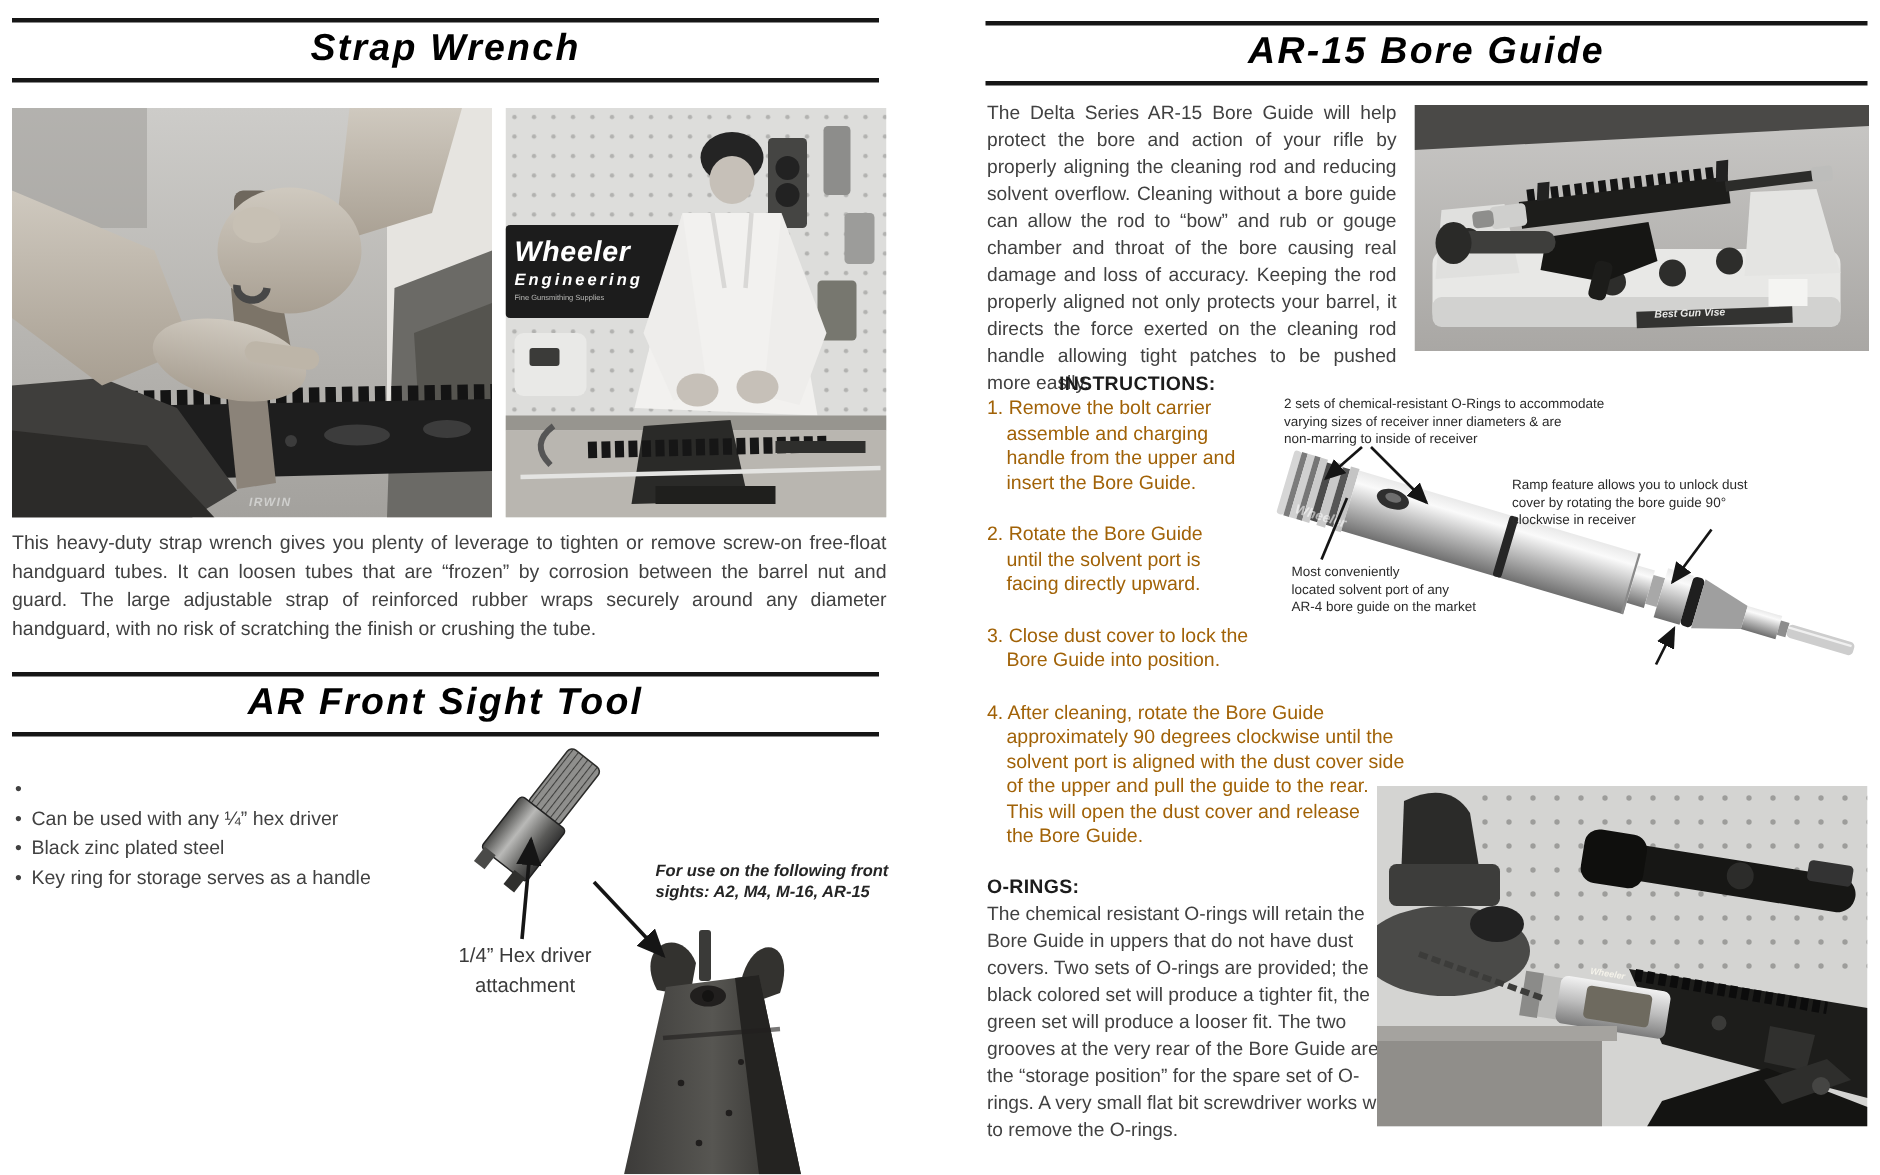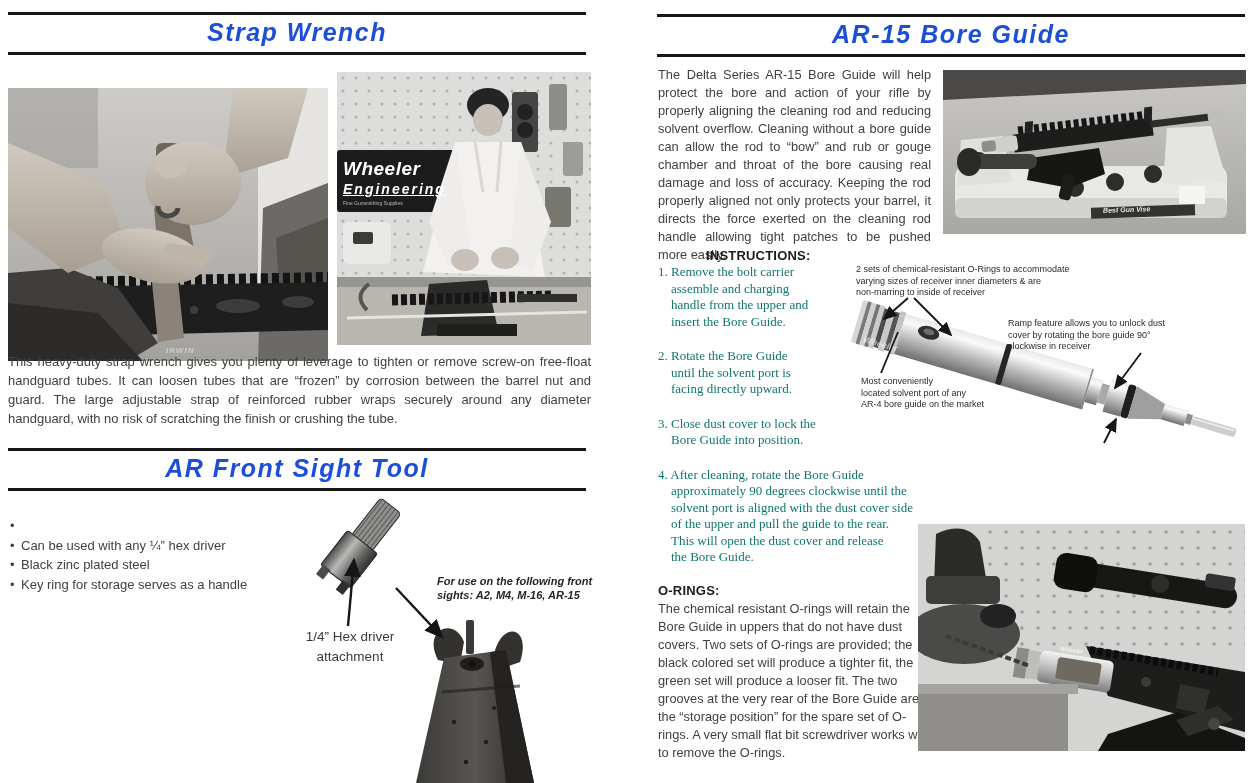--- a/index.html
+++ b/index.html
@@ -1,48 +1,48 @@
 <!DOCTYPE html>
 <html><head>
 <meta charset="utf-8">
 <style>
   html,body{margin:0;padding:0;background:#ffffff;}
   body{font-family:"Liberation Sans",sans-serif;color:#3d3d3d;}
   .page{position:relative;width:1253px;height:783px;background:#fff;overflow:hidden;}
   .abs{position:absolute;}
   .hdr{position:absolute;border-top:3px solid #161616;border-bottom:3px solid #161616;text-align:center;}
-  .hdr .t{font-size:25px;font-weight:bold;font-style:italic;letter-spacing:1.5px;color:#1d4ed8;
+  .hdr .t{font-size:25px;font-weight:bold;font-style:italic;letter-spacing:1.5px;color:#000000;
           padding:3px 0 5px 0;font-family:"Liberation Sans",sans-serif;}
   .body-text{font-size:13px;line-height:19px;text-align:justify;color:#414141;}
   .body-text-sm{font-size:12.8px;line-height:18px;text-align:justify;color:#414141;}
   .bullets{font-size:13px;line-height:19.5px;color:#414141;}
   .bullet-item{display:flex;}
   .bullet-item .dot{width:11px;flex:0 0 11px;}
   .bullet-item .dot::before{content:"•";}
   .bullet-item .bt{white-space:pre-line;}
   .sec-heading{font-size:13px;font-weight:bold;color:#1c1c1c;letter-spacing:.2px;}
   .step{font-size:13px;line-height:16.5px;margin-bottom:18px;white-space:pre-line;
-        padding-left:13px;text-indent:-13px;color:#0f766e;font-family:Liberation Serif, serif;}
+        padding-left:13px;text-indent:-13px;color:#a16207;}
   .callout{position:absolute;font-weight:normal;font-size:9px;line-height:11.5px;color:#2b2b2b;white-space:pre-line;}
   .diagram-label-bold{position:absolute;font-weight:bold;font-style:italic;font-size:11px;line-height:14px;
         color:#252525;white-space:pre-line;margin-left:13px;}
   .plain-label{position:absolute;font-size:13.5px;line-height:20px;color:#3a3a3a;text-align:center;white-space:pre-line;}
   svg{display:block;}
   .noptr{pointer-events:none;}
 </style>
 </head>
 <body>
 
 <div class="page">
 
   <div class="hdr" style="left:8px;top:12px;width:578px;">
     <div class="t">Strap Wrench</div>
   </div>
 
-  <div class="abs" style="left:8px;top:88px;">
+  <div class="abs" style="left:8px;top:72px;">
     <svg width="320" height="273" viewBox="0 0 320 273">
       <defs>
         <linearGradient id="p1bg" x1="0" y1="0" x2="0" y2="1">
           <stop offset="0" stop-color="#cdccc9"></stop>
             <stop offset="0.6" stop-color="#b5b3af"></stop>
             <stop offset="1" stop-color="#a3a19d"></stop>
         </linearGradient>
         <linearGradient id="p1skin" x1="0" y1="0" x2="0" y2="1">
           <stop offset="0" stop-color="#cfc9bf"></stop>
             <stop offset="1" stop-color="#a89f92"></stop>
@@ -116,21 +116,21 @@
 
       <polygon points="92,212 150,208 162,262 84,264" fill="#2a2a28"></polygon>
       <rect x="100" y="252" width="80" height="12" fill="#1f1f1d"></rect>
       <line x1="55" y1="228" x2="215" y2="224" stroke="#161616" stroke-width="11" stroke-dasharray="6 3"></line>
       <rect x="180" y="222" width="60" height="8" fill="#2e2e2c"></rect>
       <line x1="10" y1="246" x2="250" y2="240" stroke="#e4e4e2" stroke-width="3"></line>
       <path d="M30,238 q-14,-14 2,-26" fill="none" stroke="#555" stroke-width="4"></path>
     </svg>
     <div class="abs" style="left:6px;top:86px;width:120px;color:#fff;">
       <div style="font-size:19px;font-weight:bold;font-style:italic;letter-spacing:.5px;">Wheeler</div>
-      <div style="font-size:14px;font-weight:bold;font-style:italic;letter-spacing:2px;margin-top:1px;text-decoration:underline;">Engineering</div>
+      <div style="font-size:11px;font-weight:bold;font-style:italic;letter-spacing:2px;margin-top:1px;">Engineering</div>
       <div style="font-size:5px;color:#b9b9b7;margin-top:3px;">Fine Gunsmithing Supplies</div>
     </div>
   </div>
 
   <div class="body-text abs" style="left:8px;top:352px;width:583px;">This heavy-duty strap wrench gives you plenty of leverage to tighten or remove screw-on free-float handguard tubes.  It can loosen tubes that are “frozen” by corrosion between the barrel nut and guard. The large adjustable strap of reinforced rubber wraps securely around any diameter handguard, with no risk of scratching the finish or crushing the tube.</div>
 
   <div class="hdr" style="left:8px;top:448px;width:578px;">
     <div class="t">AR Front Sight Tool</div>
   </div>
 

